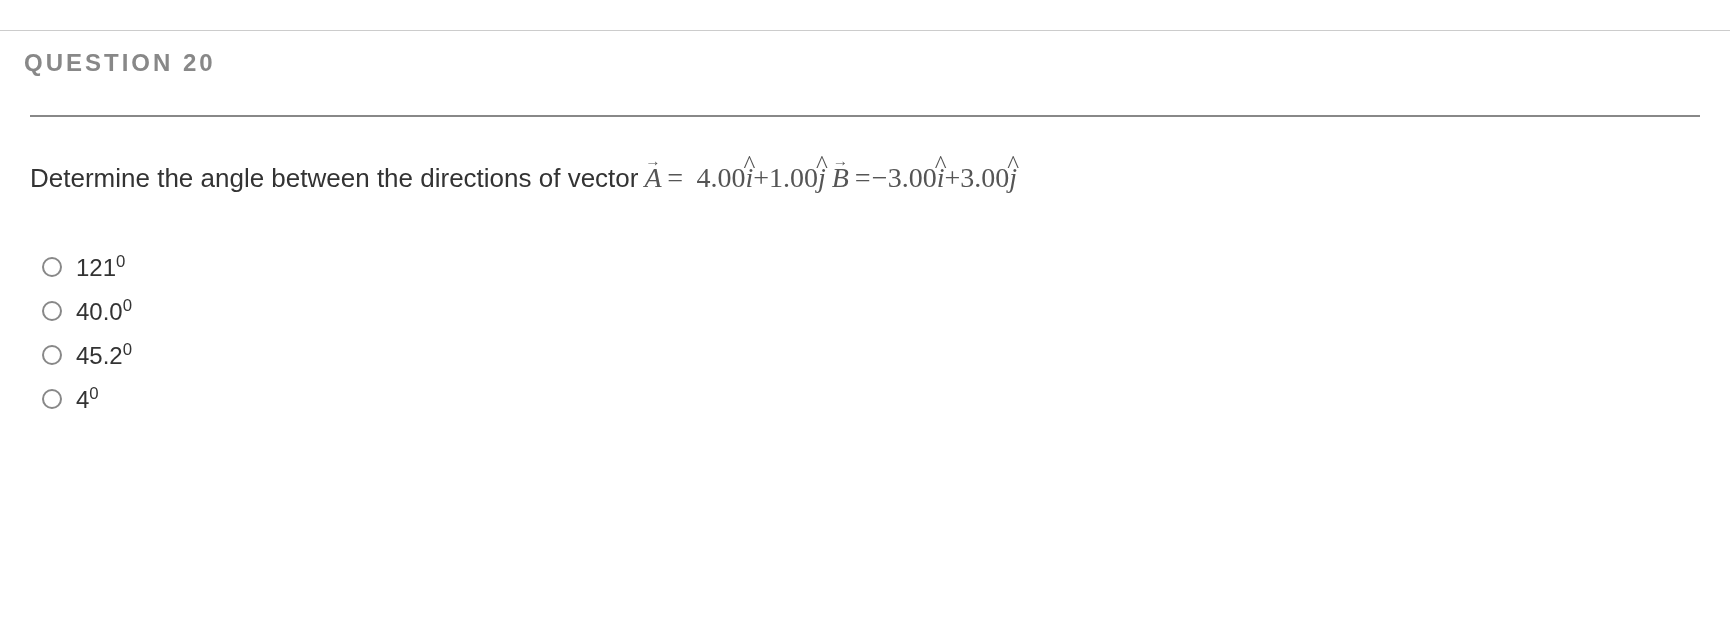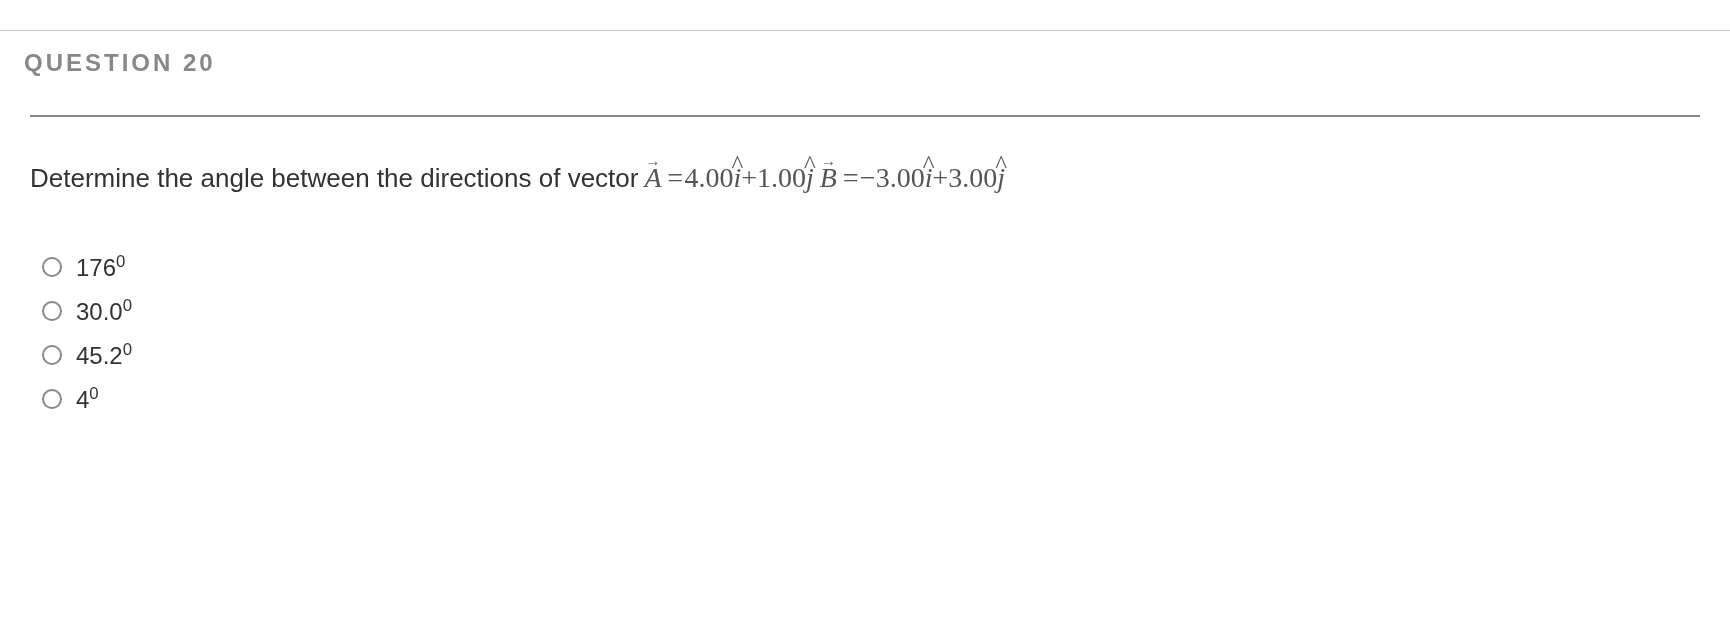--- a/index.html
+++ b/index.html
@@ -112,21 +112,21 @@
 <div class="question-header">QUESTION 20</div>
 
 <div class="content-area">
   <div class="inner-divider"></div>
 
   <div class="question-line">
     <span>Determine the angle between the directions of vector </span>
     <span class="math">
       <span class="vec">A</span>
       <span style="margin-left:4px;">= </span>
-      <span style="font-style:normal;">4.00</span>
+      <span style="font-style:normal;margin-left:12px;">4.00</span>
       <span class="hat">i</span>
       <span style="font-style:normal;"> + </span>
       <span style="font-style:normal;text-align:center;">1.00</span>
       <span class="hat">j</span>
     </span>
     <span class="math">
       <span class="vec">B</span>
       <span style="margin-left:4px;">= </span>
       <span style="font-style:normal;">− </span>
       <span style="font-style:normal;">3.00</span>
@@ -134,27 +134,27 @@
       <span style="font-style:normal;"> + </span>
       <span style="font-style:normal;">3.00</span>
       <span class="hat">j</span>
     </span>
   </div>
 
   <div class="options">
     <div class="option-row">
       <div class="radio"></div>
       <div class="option-label">
-        <span>176</span><sup>0</sup>
+        <span>121</span><sup>0</sup>
       </div>
     </div>
     <div class="option-row">
       <div class="radio"></div>
       <div class="option-label">
-        <span>30.0</span><sup>0</sup>
+        <span>40.0</span><sup>0</sup>
       </div>
     </div>
     <div class="option-row">
       <div class="radio"></div>
       <div class="option-label">
         <span>45.2</span><sup>0</sup>
       </div>
     </div>
     <div class="option-row">
       <div class="radio"></div>

